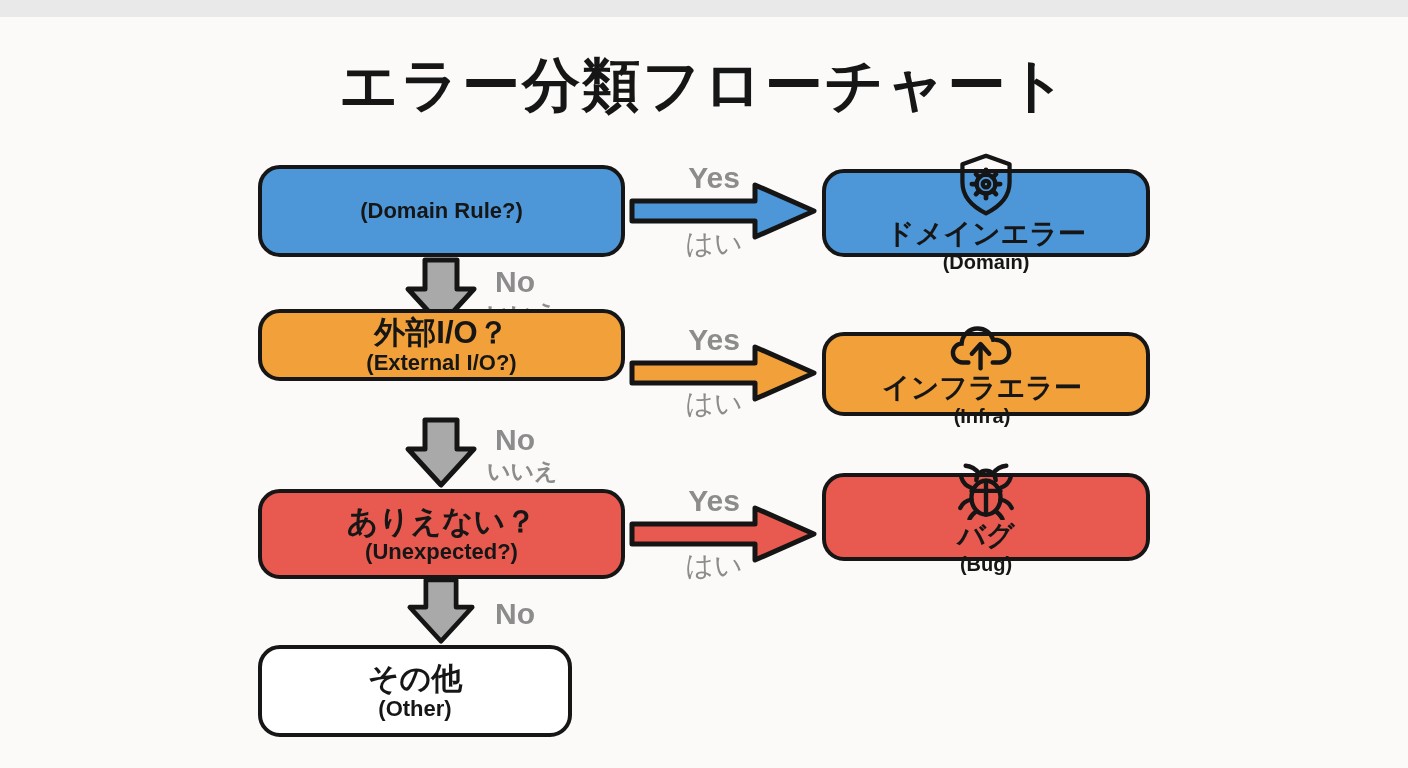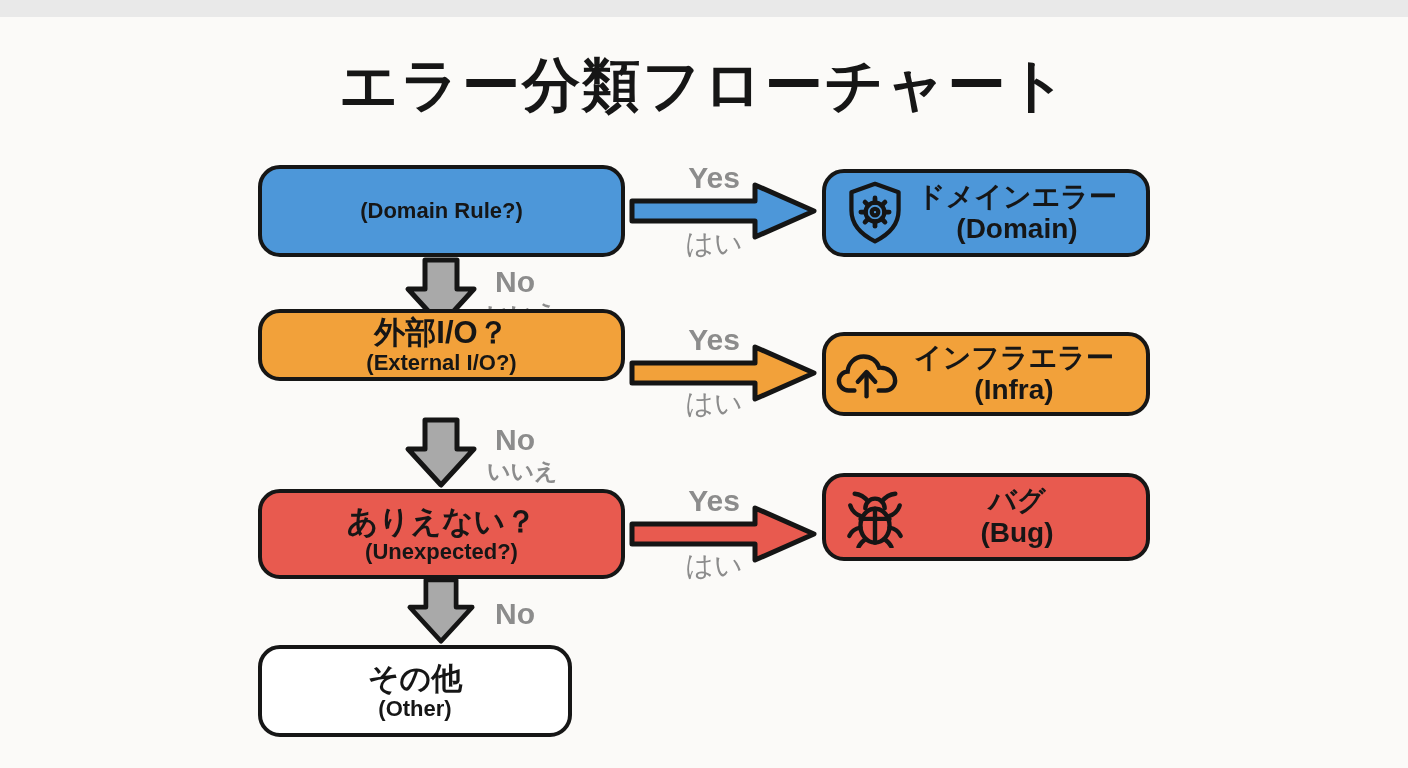--- a/index.html
+++ b/index.html
@@ -7,28 +7,28 @@
   .stage{position:relative;width:1408px;height:768px;margin:17px auto;background:var(--bg,#fbfaf8);overflow:hidden;}
   .title{position:absolute;top:30px;left:0;width:100%;text-align:center;font-size:58px;font-weight:700;color:var(--ink,#161616);letter-spacing:2px;}
   .box{position:absolute;box-sizing:border-box;border:4px solid var(--ink,#161616);border-radius:22px;display:flex;flex-direction:column;align-items:center;justify-content:center;color:var(--ink,#161616);}
   .box .jp{font-size:31px;font-weight:700;line-height:1.15;}
   .box .en{font-size:22px;font-weight:600;line-height:1.15;}
   .decision{left:258px;width:367px;}
   .d1{top:148px;height:92px;background:var(--blue);}
   .d2{top:292px;height:72px;background:var(--orange);}
   .d3{top:472px;height:90px;background:var(--red);}
   .terminal{left:258px;width:314px;top:628px;height:92px;background:var(--white,#fff);}
-  .result{left:822px;width:328px;flex-direction:row;gap:0;padding:0 18px;}
+  .result{left:822px;width:328px;flex-direction:column;gap:0;padding:0 18px;}
   .r1{top:152px;height:88px;background:var(--blue);}
   .r2{top:315px;height:84px;background:var(--orange);padding-left:10px;}
   .r3{top:456px;height:88px;background:var(--red);}
   .result .icon{flex:0 0 auto;display:flex;align-items:center;justify-content:center;}
   .result .txt{flex:1;display:flex;flex-direction:column;align-items:center;justify-content:center;}
   .result .jp{font-size:28px;}
-  .result .en{font-size:28px;}
+  .result .en{font-size:20px;}
   .yes-arrow{position:absolute;left:629px;}
   .y1{top:164px;} .y2{top:326px;} .y3{top:487px;}
   .no-arrow{position:absolute;left:403px;}
   .n1{top:240px;} .n2{top:400px;} .n3{top:560px;}
   .lbl{position:absolute;color:var(--label-gray,#8c8c8c);font-weight:700;}
   .yes-lbl{left:629px;width:170px;text-align:center;font-size:30px;}
   .yl1{top:144px;} .yl2{top:306px;} .yl3{top:467px;}
   .hai-lbl{left:629px;width:170px;text-align:center;font-size:28px;font-weight:400;}
   .hl1{top:208px;} .hl2{top:368px;} .hl3{top:530px;}
   .no-lbl{left:495px;font-size:30px;}

